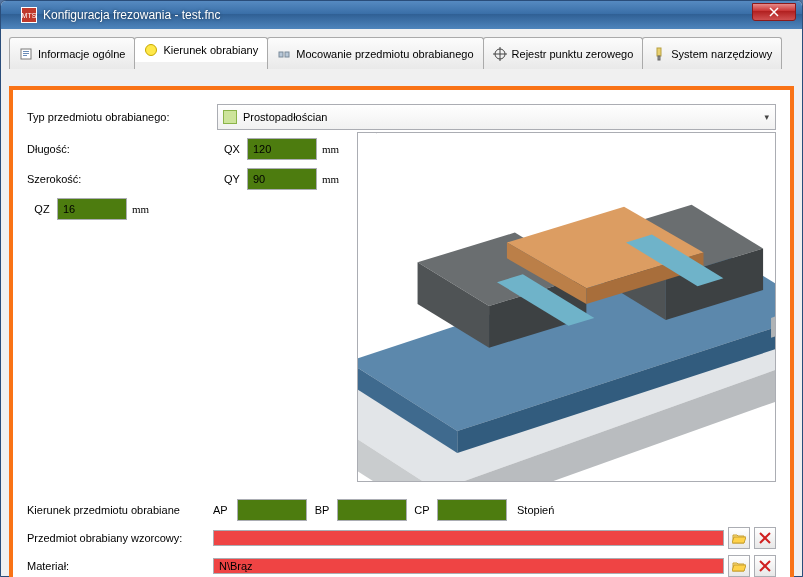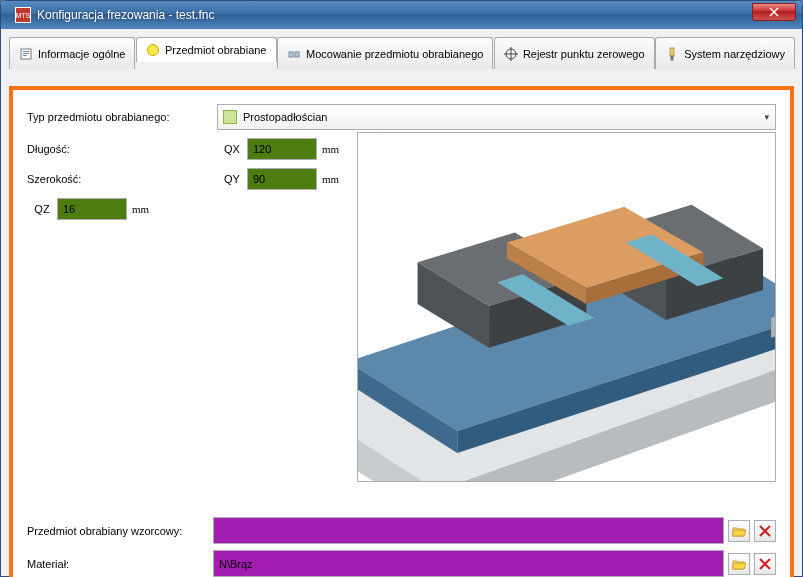--- a/index.html
+++ b/index.html
@@ -1,37 +1,37 @@
 <!DOCTYPE html>
 <html><head>
   <meta charset="utf-8">
   <style>
     * { box-sizing: border-box; margin: 0; padding: 0; font-family: 'Segoe UI', Tahoma, sans-serif; font-size: 11px; }
     body { background: #5a7fb0; width: 803px; height: 577px; overflow: hidden; }
     .window { width: 803px; height: 577px; background: #fff; border: 1px solid #2a4d7a; border-radius: 6px 6px 0 0; box-shadow: 0 0 10px rgba(0,0,0,0.3); }
-    .titlebar { height: 28px; background: linear-gradient(#568ac1, #3a6fa8 45%, #2f5f94 46%, #4e85bc); border-radius: 5px 5px 0 0; display: flex; align-items: center; padding: 0 14px; position: relative; }
+    .titlebar { height: 28px; background: linear-gradient(#568ac1, #3a6fa8 45%, #2f5f94 46%, #4e85bc); border-radius: 5px 5px 0 0; display: flex; align-items: center; padding: 0 20px; position: relative; }
     .titlebar-icon { width: 16px; height: 16px; background: #c0392b; margin-right: 6px; border: 1px solid #fff; display: flex; align-items: center; justify-content: center; font-size: 7px; color: #fff; }
     .titlebar-text { color: #fff; font-size: 12px; text-shadow: 0 0 3px rgba(0,0,0,0.5); }
     .close-btn { position: absolute; right: 6px; top: 2px; width: 44px; height: 18px; background: linear-gradient(#e68a8a, #c83030 45%, #b22020 46%, #d05050); border: 1px solid #8b1a1a; border-radius: 0 0 3px 3px; display: flex; align-items: center; justify-content: center; cursor: pointer; }
     .close-btn svg { width: 10px; height: 10px; }
     .body-area { padding: 8px; background: #f0f0f0; height: calc(100% - 28px); }
     .tabset { position: relative; height: 100%; }
-    .tabs { display: flex; height: 32px; justify-content: space-between; }
+    .tabs { display: flex; height: 32px; }
     .tab { display: flex; align-items: center; gap: 5px; padding: 0 9px; border: 1px solid #aaa; border-bottom: none; border-radius: 3px 3px 0 0; background: linear-gradient(#fcfcfc, #e9e9e9); margin-right: -1px; cursor: pointer; position: relative; }
     .tab.active { background: #fff; z-index: 2; height: 25px; }
     .tab-icon { width: 14px; height: 14px; display: flex; align-items: center; justify-content: center; }
     .tab-panel { border: 4px solid #f97316; background: #fff; height: calc(100% - 24px); padding: 14px; position: relative; margin-top: 17px; }
     .row { display: flex; align-items: center; margin-bottom: 8px; }
     .lbl-wide { width: 190px; }
     .lbl-short { width: 30px; text-align: center; }
     .dropdown { flex: 1; height: 22px; border: 1px solid #abadb3; background: linear-gradient(#fff,#f1f1f1); display: flex; align-items: center; padding: 12px 5px; position: relative; }
     .dropdown::after { content: '▾'; position: absolute; right: 6px; font-size: 9px; color: #444; }
     .dropdown .icon { width: 14px; height: 14px; border: 1px solid #8bb44a; background: #cde49b; margin-right: 6px; }
     .input { width: 70px; height: 22px; border: 1px solid #abadb3; padding: 0 5px; background: #4d7c0f; }
-    .input-readonly { flex: 1; height: 27px; border: 1px solid #abadb3; padding: 4px 5px; background: #a21caf; display: flex; align-items: center; }
+    .input-readonly { flex: 1; height: 16px; border: 1px solid #abadb3; padding: 4px 5px; background: #ef4444; display: flex; align-items: center; }
     .unit { width: 28px; margin-left: 5px; font-family: Liberation Serif, serif; }
     .preview { position: absolute; left: 344px; top: 42px; right: 14px; height: 350px; border: 1px solid #abadb3; background: #fff; }
     .preview-btn { position: absolute; top: -1px; left: -1px; width: 20px; height: 20px; border: 1px solid #abadb3; background: linear-gradient(#fff,#e8e8e8); display: flex; align-items: center; justify-content: center; cursor: pointer; }
     .preview-stage { position: absolute; inset: 0; top: 0; overflow: hidden; }
     .bottom-rows { position: absolute; left: 14px; right: 14px; bottom: 12px; }
     .bottom-rows .row { margin-bottom: 6px; }
     .icon-btn { width: 22px; height: 22px; border: 1px solid #abadb3; background: linear-gradient(#fff,#e8e8e8); display: flex; align-items: center; justify-content: center; cursor: pointer; margin-left: 4px; }
     .buttonbar { display: flex; justify-content: flex-end; gap: 8px; padding-top: 6px; }
     .btn { width: 84px; height: 22px; border: 1px solid #6b8db8; border-radius: 3px; background: linear-gradient(#fafcff,#e2eefc 45%,#cfe2f7 46%,#e8f3ff); cursor: pointer; }
     .folder-icon svg, .x-icon svg { width: 14px; height: 14px; }
@@ -62,21 +62,21 @@
               </svg>
             </span>
           <span>Informacje ogólne</span>
         </div>
         <div class="tab active">
           <span class="tab-icon">
               <svg viewBox="0 0 14 14">
                 <circle cx="7" cy="7" r="5.5" fill="#ffe84a" stroke="#c7a800"></circle>
               </svg>
             </span>
-          <span>Przedmiot obrabiane</span>
+          <span>Kierunek obrabiany</span>
         </div>
         <div class="tab">
           <span class="tab-icon">
               <svg viewBox="0 0 14 14">
                 <rect x="2" y="5" width="4" height="5" fill="#b8c8d8" stroke="#7a8a9a"></rect>
                 <rect x="8" y="5" width="4" height="5" fill="#b8c8d8" stroke="#7a8a9a"></rect>
               </svg>
             </span>
           <span>Mocowanie przedmiotu obrabianego</span>
         </div>
@@ -155,20 +155,30 @@
               <polygon points="140,150 166,142 238,186 212,194" fill="#6fb3c9"></polygon>
               <polygon points="270,110 296,102 368,146 342,154" fill="#6fb3c9"></polygon>
 
               <polygon points="416,186 428,182 428,202 416,206" fill="#b0b3b5"></polygon>
               <polygon points="428,182 434,186 434,206 428,202" fill="#8d9092"></polygon>
             </svg>
           </div>
         </div>
 
         <div class="bottom-rows">
+          <div class="row">
+            <span class="lbl-wide" style="width:186px">Kierunek przedmiotu obrabiane</span>
+            <span style="width:24px">AP</span>
+            <input class="input" value="" style="">
+            <span style="width:30px;text-align:center">BP</span>
+            <input class="input" value="" style="">
+            <span style="width:30px;text-align:center">CP</span>
+            <input class="input" value="" style="">
+            <span style="margin-left:10px">Stopień</span>
+          </div>
           <div class="row">
             <span class="lbl-wide" style="width:186px">Przedmiot obrabiany wzorcowy:</span>
             <div class="input-readonly">
                 <span></span>
               </div>
             <div class="icon-btn folder-icon">
                 <svg viewBox="0 0 14 14">
                   <path d="M1 4 h4 l1 1 h6 v7 h-11 z" fill="#ffe084" stroke="#c8a030"></path>
                   <path d="M2 6 h12 l-2 6 h-12 z" fill="#ffd24a" stroke="#c8a030"></path>
                 </svg>

